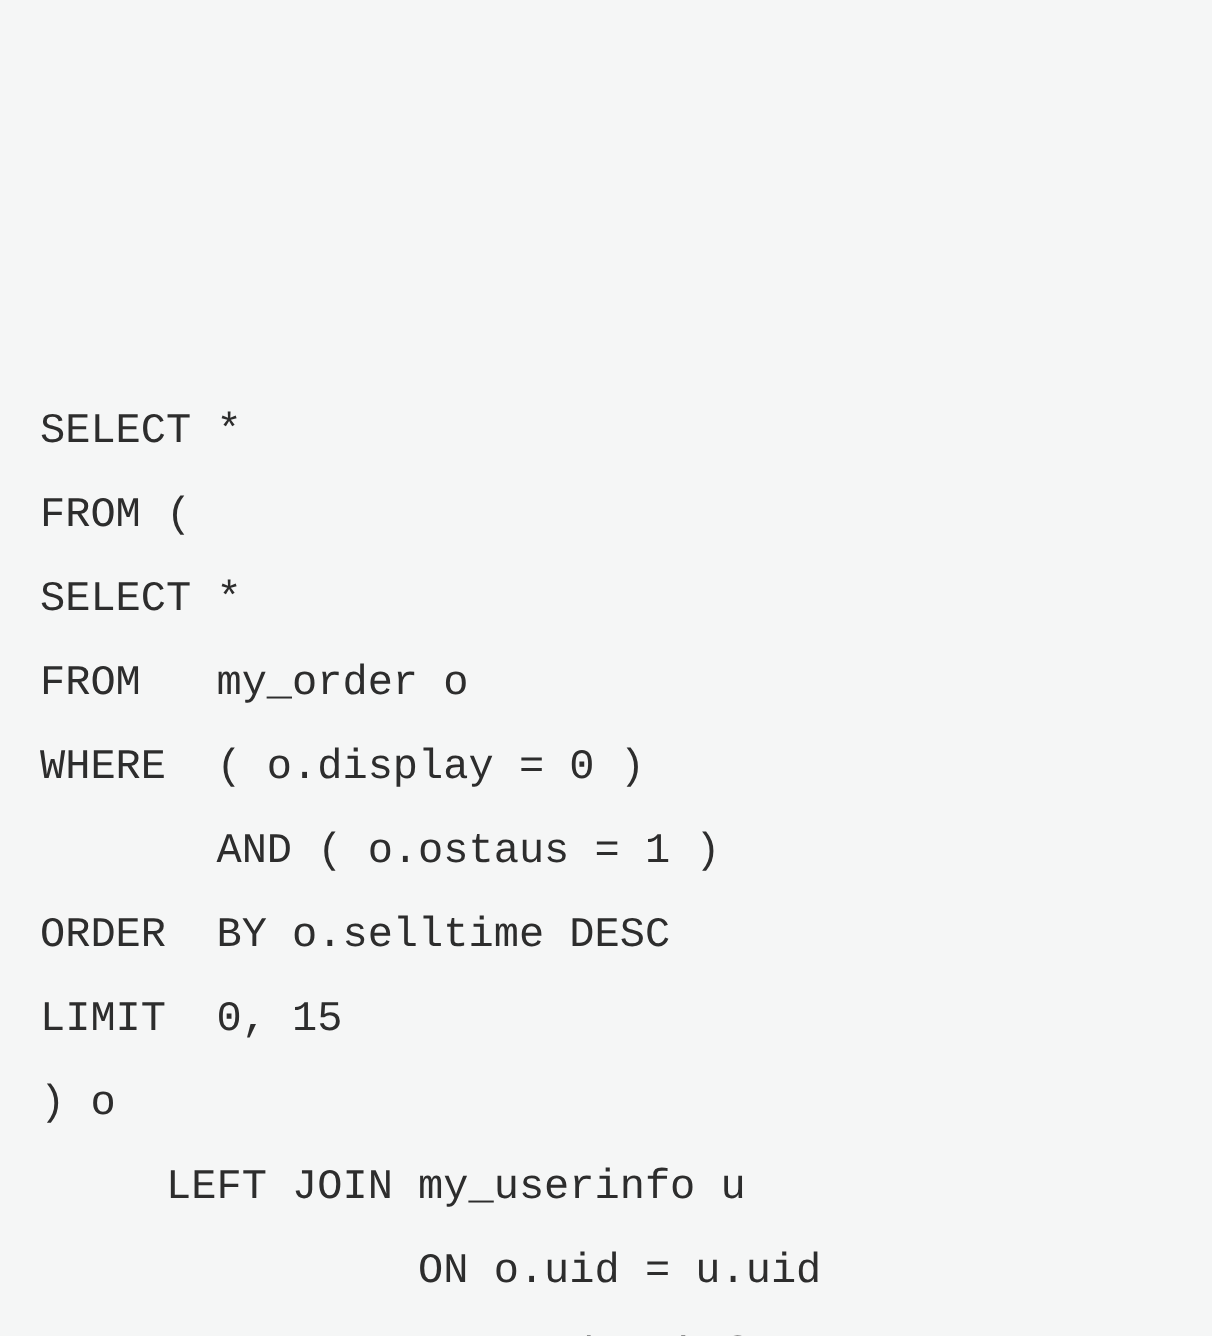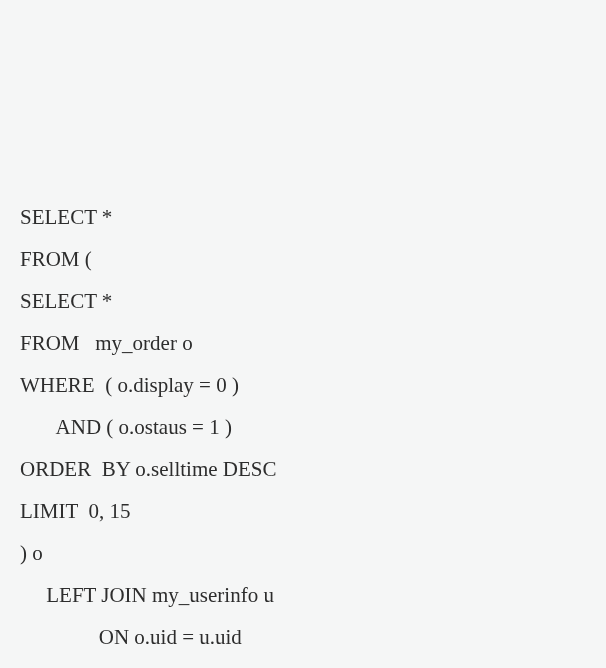--- a/index.html
+++ b/index.html
@@ -13,21 +13,20 @@
       padding: 28px 20px;
       font-size: 21px;
       line-height: 2.0;
       color: #2d2d2d;
       width: 606px;
       height: 668px;
       white-space: pre;
     }
     .code-line {
       display: block;
-      font-family: Liberation Serif, serif;
     }
   </style>
 </head>
 <body>
 
 
 
 <div><span class="code-line">SELECT *</span><span class="code-line">FROM (</span><span class="code-line">SELECT *</span><span class="code-line">FROM   my_order o</span><span class="code-line">WHERE  ( o.display = 0 )</span><span class="code-line">       AND ( o.ostaus = 1 )</span><span class="code-line">ORDER  BY o.selltime DESC</span><span class="code-line">LIMIT  0, 15</span><span class="code-line">) o</span><span class="code-line">     LEFT JOIN my_userinfo u</span><span class="code-line">               ON o.uid = u.uid</span><span class="code-line">     LEFT JOIN my_productinfo p</span></div>
 
 

